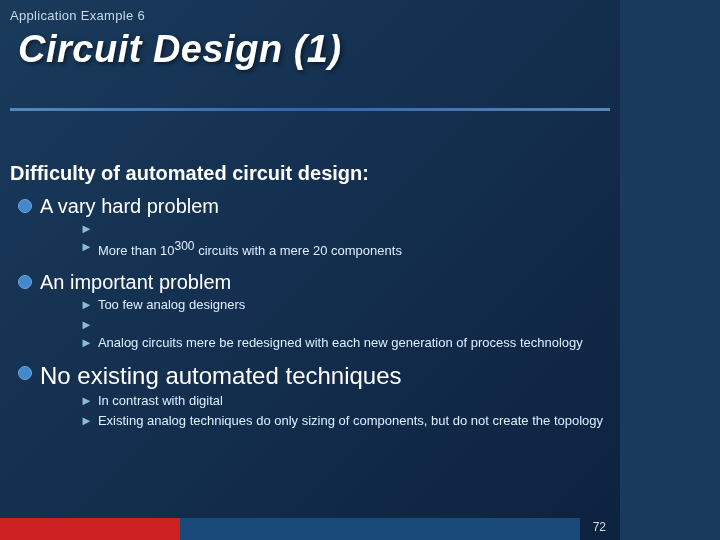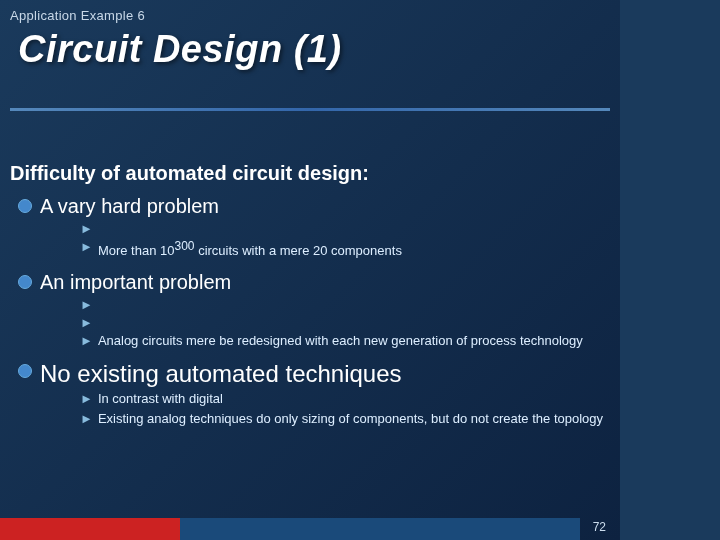--- a/index.html
+++ b/index.html
@@ -192,20 +192,21 @@
       </div>
     </div>
 
     <div class="bullet-l1">
       <div class="bullet-dot-blue"></div>
       <div>
         <span class="bullet-l1-text">An important problem</span>
         <div class="sub-bullets">
           <div class="sub-bullet">
             <span class="arrow-icon">►</span>
+            <span class="sub-text">Too few analog designers</span>
           </div>
           <div class="sub-bullet">
             <span class="arrow-icon">►</span>
           </div>
           <div class="sub-bullet">
             <span class="arrow-icon">►</span>
             <span class="sub-text">Analog circuits mere be redesigned with each new generation of process technology</span>
           </div>
         </div>
       </div>

